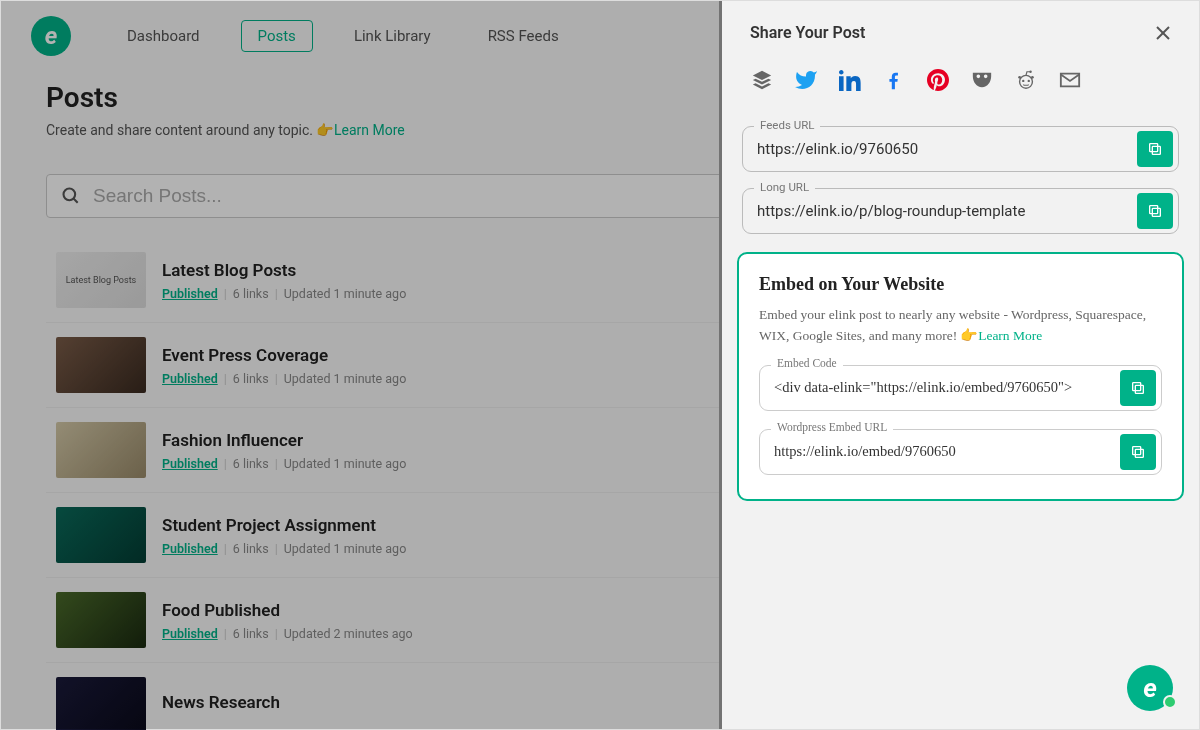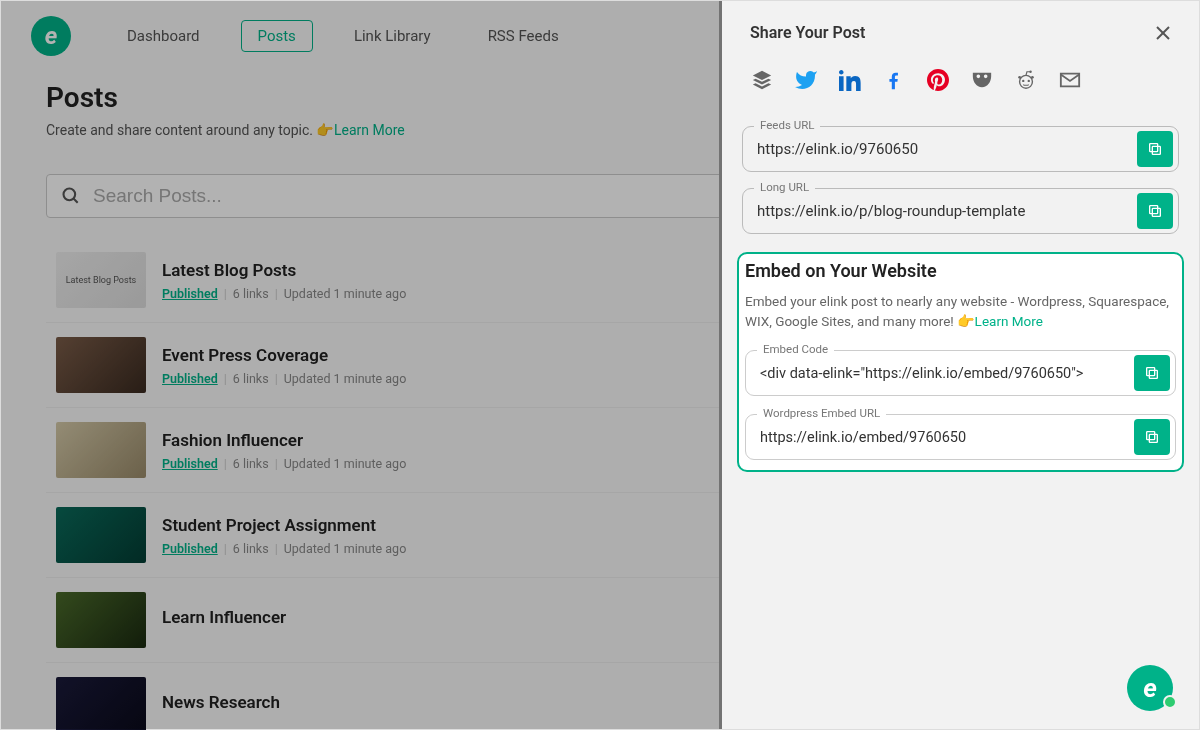--- a/index.html
+++ b/index.html
@@ -48,21 +48,21 @@
 
 .social-row { display: flex; gap: 20px; padding: 10px 28px 24px; align-items: center; }
 .sicon { width: 24px; height: 24px; display: flex; align-items: center; justify-content: center; }
 
 .url-group { margin: 10px 20px 16px; position: relative; }
 .url-label { position: absolute; top: -8px; left: 12px; background: #f2f2f2; padding: 0 6px; font-size: 11.5px; color: #777; }
 .url-box { border: 1px solid #bbb; border-radius: 9px; padding: 12px 54px 12px 14px; font-size: 15px; color: #333; background: transparent; min-height: 46px; display: flex; align-items: center; overflow: hidden; white-space: nowrap; }
 .copy-btn { position: absolute; right: 6px; top: 50%; transform: translateY(-50%); width: 36px; height: 36px; background: #00b289; border-radius: 4px; display: flex; align-items: center; justify-content: center; cursor: pointer; }
 .copy-btn svg { width: 16px; height: 16px; fill: #fff; }
 
-.embed-card { margin: 18px 15px 24px; background: #fff; border: 2px solid #00b289; border-radius: 10px; padding: 6px; }
+.embed-card { margin: 18px 15px 24px; background: #fff; border: 2px solid #00b289; border-radius: 10px; padding: 20px; font-family: Liberation Serif, serif; }
 .embed-title { font-size: 18px; font-weight: 600; color: #222; margin-bottom: 10px; }
 .embed-desc { font-size: 13.5px; color: #666; line-height: 1.5; margin-bottom: 18px; }
 .embed-card .url-group { margin: 14px 0 18px; }
 .embed-card .url-label { background: #fff; }
 .embed-card .url-box { border-color: #ccc; font-size: 14.5px; }
 
 
 .float-logo { position: absolute; bottom: 18px; right: 26px; width: 46px; height: 46px; border-radius: 50%; background: #00b289; display:flex; align-items:center; justify-content:center; color:#fff; font-style:italic; font-weight:bold; font-size:26px; }
 .float-logo::after { content:''; position:absolute; bottom:2px; right:-4px; width:10px; height:10px; border-radius:50%; background:#2ecc71; border:2px solid #f2f2f2; }
 
@@ -125,21 +125,22 @@
       <div class="post-row">
         <div class="thumb t3"></div>
         <div class="post-info">
           <div class="post-title">Student Project Assignment</div>
           <div class="post-meta"><span class="published">Published</span><span class="sep">|</span><span>6 links</span><span class="sep">|</span><span>Updated 1 minute ago</span></div>
         </div>
       </div>
       <div class="post-row">
         <div class="thumb t4"></div>
         <div class="post-info">
-          <div class="post-title">Learn Influencer</div>
+          <div class="post-title">Food Published</div>
+          <div class="post-meta"><span class="published">Published</span><span class="sep">|</span><span>6 links</span><span class="sep">|</span><span>Updated 2 minutes ago</span></div>
         </div>
       </div>
       <div class="post-row">
         <div class="thumb t5"></div>
         <div class="post-info">
           <div class="post-title">News Research</div>
         </div>
       </div>
     </div>
   </div>

